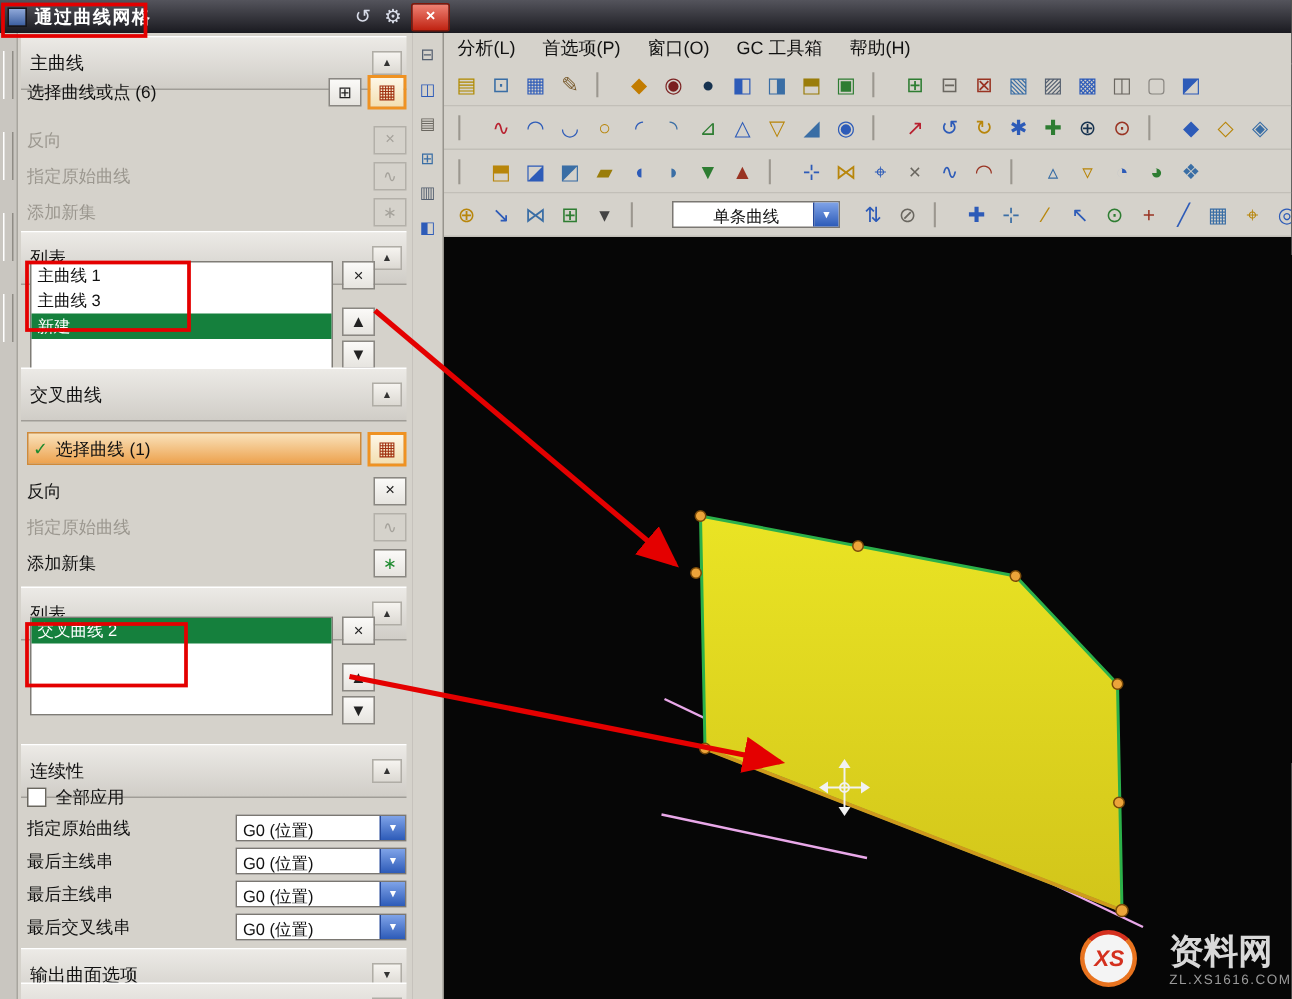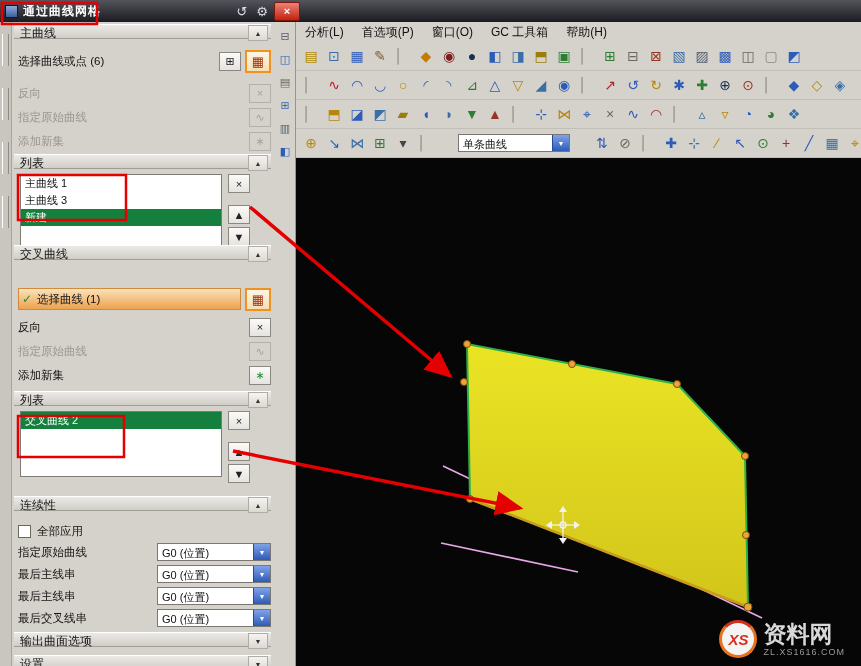--- a/index.html
+++ b/index.html
@@ -17,22 +17,22 @@
             color:#fff;font-size:11px;font-weight:bold;display:flex;align-items:center;justify-content:center;border-radius:2px;}
 
   
   .dock{position:absolute;left:0;top:22px;width:12px;height:644px;background:#c9c6c0;border-right:1px solid #a8a59e;
         display:flex;flex-direction:column;align-items:center;gap:22px;padding-top:12px;box-sizing:border-box;}
   .grip{width:5px;height:32px;border-left:1px solid #fff;border-right:1px solid #8f8c85;}
 
   
   .dialog{position:absolute;left:12px;top:22px;width:263px;height:644px;background:#d5d2cb;overflow:hidden;
           border-right:1px solid #97948d;}
-  .shead{position:absolute;left:2px;width:257px;height:15px;background:linear-gradient(#eceae6,#d0cdc7);
-         border-bottom:1px solid #a09d97;border-top:1px solid #fff;display:flex;align-items:flex-start;
+  .shead{position:absolute;left:2px;width:257px;height:36px;background:linear-gradient(#eceae6,#d0cdc7);
+         border-bottom:1px solid #a09d97;border-top:1px solid #fff;display:flex;align-items:center;
          padding-left:6px;box-sizing:border-box;font-size:12px;color:#111;}
   .chev{margin-left:auto;margin-right:3px;width:18px;height:14px;font-size:7px;color:#333;border:1px solid #b0ada6;
         background:linear-gradient(#f6f4f0,#dcd9d3);display:flex;align-items:center;justify-content:center;}
   .drow{position:absolute;left:6px;width:253px;height:22px;display:flex;align-items:center;box-sizing:border-box;}
   .lbl{font-size:11.5px;color:#111;white-space:nowrap;}
   .dis{color:#9b978f;}
   .sp{margin-left:auto;}
   .rbtn{width:22px;height:19px;margin-left:4px;background:linear-gradient(#fbfaf8,#e6e4df);border:1px solid #8a8782;
         display:flex;align-items:center;justify-content:center;font-size:11px;color:#222;box-sizing:border-box;flex:0 0 auto;}
   .rbtn.disb{background:#d5d2cb;border-color:#b3b0a9;color:#a5a29b;}
@@ -59,26 +59,26 @@
   .vrail .ticon{width:17px;height:17px;font-size:11px;}
 
   
   .menubar{position:absolute;left:296px;top:22px;right:0;height:20px;background:#d5d2cb;border-bottom:1px solid #b9b6af;
            display:flex;align-items:center;font-size:12px;color:#111;}
   .mitem{padding:0 9px;height:100%;display:flex;align-items:center;white-space:nowrap;}
   .tbrow{position:absolute;left:296px;right:0;height:29px;background:#d5d2cb;border-bottom:1px solid #c2bfb8;
          display:flex;align-items:center;padding-left:4px;box-sizing:border-box;gap:1px;overflow:hidden;}
   .ticon{width:22px;height:22px;display:flex;align-items:center;justify-content:center;font-size:14px;flex:0 0 auto;}
   .sub{display:flex;align-items:center;gap:1px;}
-  .combo2{width:112px;height:18px;background:#fff;border:1px solid #7a7772;display:flex;margin:0 20px;box-sizing:border-box;flex:0 0 auto;}
+  .combo2{width:112px;height:18px;background:#fff;border:1px solid #7a7772;display:flex;margin:0 10px;box-sizing:border-box;flex:0 0 auto;text-align:center;}
 
   
   .viewport{position:absolute;left:296px;top:158px;right:0;bottom:0;background:#060606;overflow:hidden;}
   .viewport svg{display:block;}
-  .watermark{position:absolute;right:16px;bottom:8px;display:flex;align-items:center;gap:6px;}
+  .watermark{position:absolute;right:0;bottom:8px;display:flex;align-items:flex-end;gap:21px;}
   .wlogo{width:38px;height:38px;border-radius:50%;background:#f4f4f4;border:3px solid #e8731f;border-top-color:#d4301e;
          display:flex;align-items:center;justify-content:center;font-size:15px;font-weight:bold;font-style:italic;
          color:#d4301e;box-sizing:border-box;}
   .wtxt{display:flex;flex-direction:column;line-height:1.15;}
   .wname{font-size:23px;font-weight:bold;color:#d8d8d8;}
   .wurl{font-size:9px;color:#9a9a9a;letter-spacing:1px;}
 
   
   .anno{position:absolute;left:0;top:0;width:861px;height:666px;pointer-events:none;z-index:40;}
 </style>

